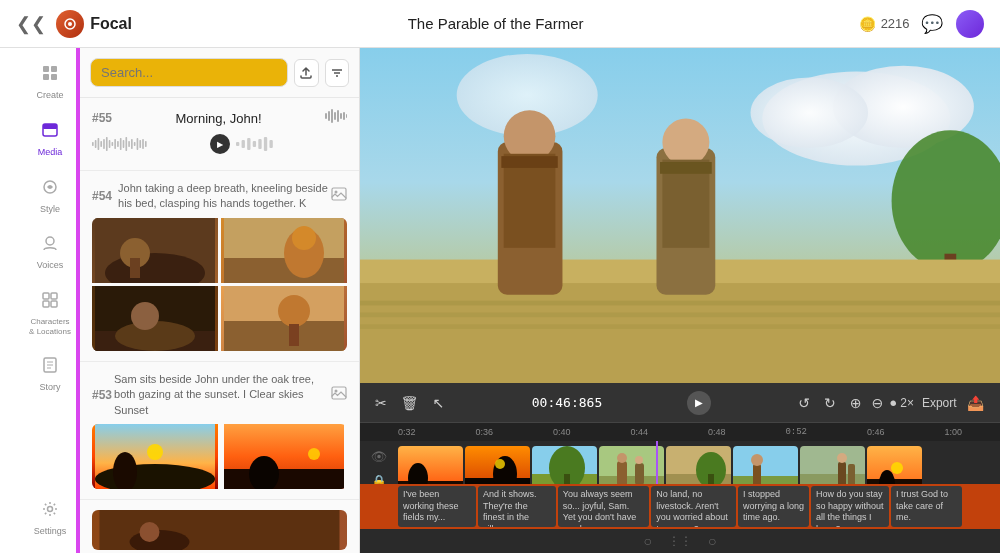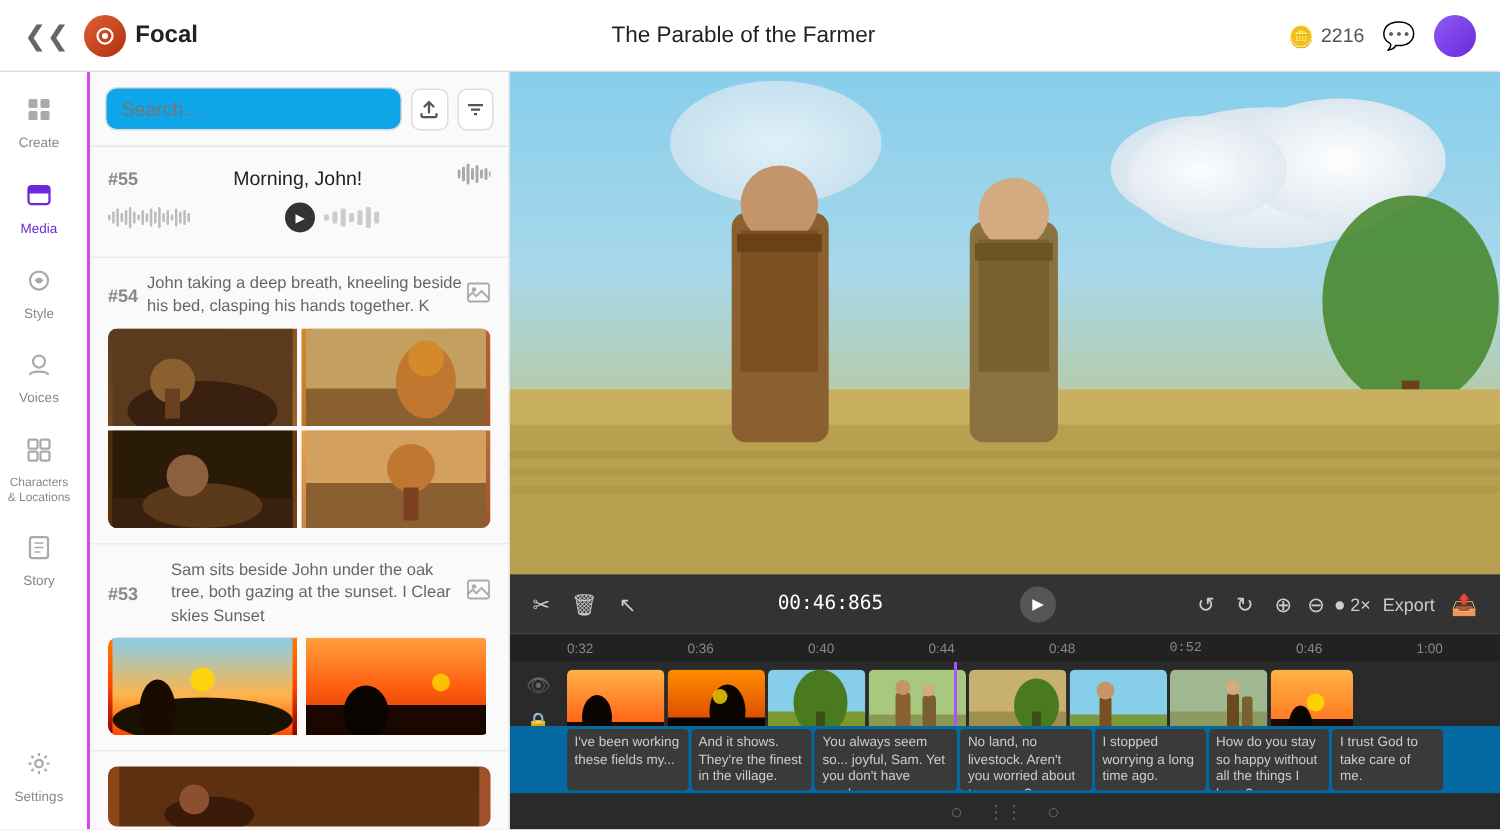--- a/index.html
+++ b/index.html
@@ -20,22 +20,22 @@
     .credits-badge { display: flex; align-items: center; gap: 4px; font-size: 13px; color: #555; }
     .avatar { width: 28px; height: 28px; border-radius: 50%; background: linear-gradient(135deg, #8B5CF6, #6D28D9); }
     .chat-icon { font-size: 18px; color: #555; }
     .coin-icon { font-size: 14px; }
 
     
     .main-layout { display: flex; flex: 1; overflow: hidden; }
 
     
     .sidenav {
-      width: 60px; background: #fff; border-right: 2px solid #d946ef;
-      display: flex; flex-direction: column; align-items: flex-start;
+      width: 80px; background: #fff; border-right: 4px solid #d946ef;
+      display: flex; flex-direction: column; align-items: flex-end;
       padding: 8px 0; gap: 4px; flex-shrink: 0;
     }
     .sidenav-item {
       display: flex; flex-direction: column; align-items: center;
       padding: 8px 4px; cursor: pointer; border-radius: 8px;
       width: 52px; gap: 3px;
     }
     .sidenav-item.active { color: #6D28D9; }
     .sidenav-item.active .sidenav-icon { color: #6D28D9; }
     .sidenav-icon { font-size: 18px; color: #888; }
@@ -46,21 +46,21 @@
     .panel {
       width: 280px; background: #fafafa; border-right: 1px solid #e0e0e0;
       display: flex; flex-direction: column; flex-shrink: 0; overflow: hidden;
     }
     .panel-search {
       padding: 10px; display: flex; align-items: center; gap: 6px;
       border-bottom: 1px solid #e8e8e8;
     }
     .search-input {
       flex: 1; border: 1px solid #ddd; border-radius: 8px;
-      padding: 6px 10px; font-size: 13px; background: #0ea5e9; outline: none;
+      padding: 6px 10px; font-size: 13px; background: #eab308; outline: none;
     }
     .panel-toolbar-btn {
       width: 28px; height: 28px; border: 1px solid #ddd; border-radius: 6px;
       background: #fff; cursor: pointer; display: flex; align-items: center;
       justify-content: center; font-size: 14px; color: #666;
     }
     .panel-content { flex: 1; overflow-y: auto; padding: 0; }
 
     
     .scene-item { padding: 10px 12px; border-bottom: 1px solid #ebebeb; cursor: pointer; }
@@ -331,21 +331,21 @@
               <circle cx="70" cy="25" r="16" fill="#C07830"></circle>
               <rect x="65" y="38" width="10" height="22" fill="#7A4020"></rect>
             </svg>
           </div>
         </div>
       </div>
 
       <div class="scene-item">
         <div class="scene-header">
           <span class="scene-number">#53</span>
-          <span class="scene-desc" style="flex:1;margin-left:22px;">Sam sits beside John under the oak tree, both gazing at the sunset. I Clear skies Sunset</span>
+          <span class="scene-desc" style="flex:1;margin-left:2px;">Sam sits beside John under the oak tree, both gazing at the sunset. I Clear skies Sunset</span>
           <span>
             <svg width="16" height="14" viewBox="0 0 16 14" fill="none">
               <rect x="1" y="1" width="14" height="12" rx="1.5" stroke="#aaa" stroke-width="1.2" fill="none"></rect>
               <circle cx="5" cy="5" r="1.5" fill="#aaa"></circle>
               <path d="M1 10l3-3 2.5 2.5L10 6l5 5" stroke="#aaa" stroke-width="1.2" stroke-linecap="round"></path>
             </svg>
           </span>
         </div>
 
         <div style="display:grid;grid-template-columns:1fr 1fr;gap:3px;margin-top:6px;border-radius:6px;overflow:hidden;">
@@ -580,21 +580,21 @@
                 <rect width="55" height="50" fill="url(#th8)"></rect>
                 <rect x="0" y="33" width="55" height="17" fill="#1A0A00"></rect>
                 <circle cx="30" cy="22" r="6" fill="#FFD700" opacity="0.9"></circle>
                 <ellipse cx="20" cy="38" rx="8" ry="14" fill="#0A0400"></ellipse>
               </svg>
             </div>
           </div>
         </div>
       </div>
 
-      <div style="display:flex;background:#0369a1;padding:2px 38px;gap:2px;min-height:45px;max-height:45px;">
+      <div style="display:flex;background:#c2410c;padding:2px 38px;gap:2px;min-height:45px;max-height:45px;">
         <div style="flex:1;background:#3a3a3a;border-radius:3px;padding:3px 5px;font-size:9px;color:#ccc;overflow:hidden;line-height:1.3;">I've been working these fields my...</div>
         <div style="flex:1;background:#3a3a3a;border-radius:3px;padding:3px 5px;font-size:9px;color:#ccc;overflow:hidden;line-height:1.3;">And it shows. They're the finest in the village.</div>
         <div style="flex:1.2;background:#3a3a3a;border-radius:3px;padding:3px 5px;font-size:9px;color:#ccc;overflow:hidden;line-height:1.3;">You always seem so... joyful, Sam. Yet you don't have much.</div>
         <div style="flex:1.1;background:#3a3a3a;border-radius:3px;padding:3px 5px;font-size:9px;color:#ccc;overflow:hidden;line-height:1.3;">No land, no livestock. Aren't you worried about tomorrow?</div>
         <div style="flex:0.9;background:#3a3a3a;border-radius:3px;padding:3px 5px;font-size:9px;color:#ccc;overflow:hidden;line-height:1.3;">I stopped worrying a long time ago.</div>
         <div style="flex:1;background:#3a3a3a;border-radius:3px;padding:3px 5px;font-size:9px;color:#ccc;overflow:hidden;line-height:1.3;">How do you stay so happy without all the things I have?</div>
         <div style="flex:0.9;background:#3a3a3a;border-radius:3px;padding:3px 5px;font-size:9px;color:#ccc;overflow:hidden;line-height:1.3;">I trust God to take care of me.</div>
       </div>
 
       <div style="height:24px;background:#2a2a2a;display:flex;align-items:center;justify-content:center;gap:16px;">

